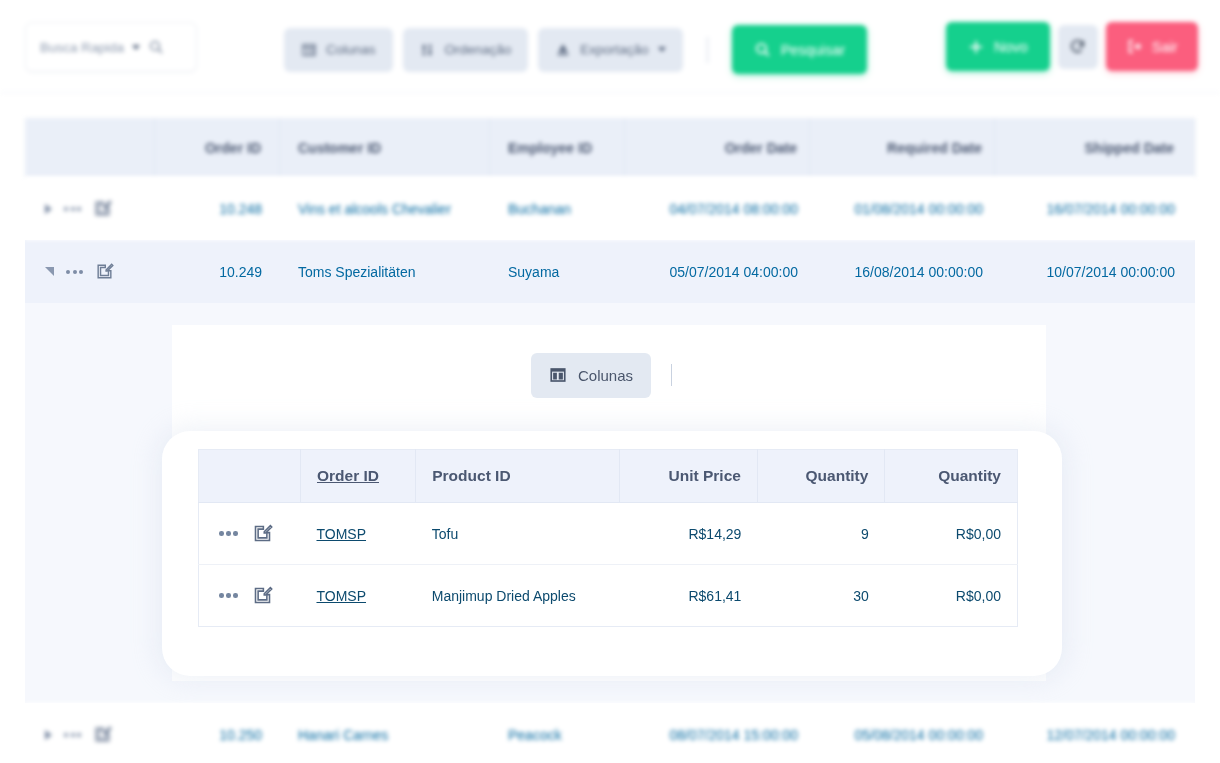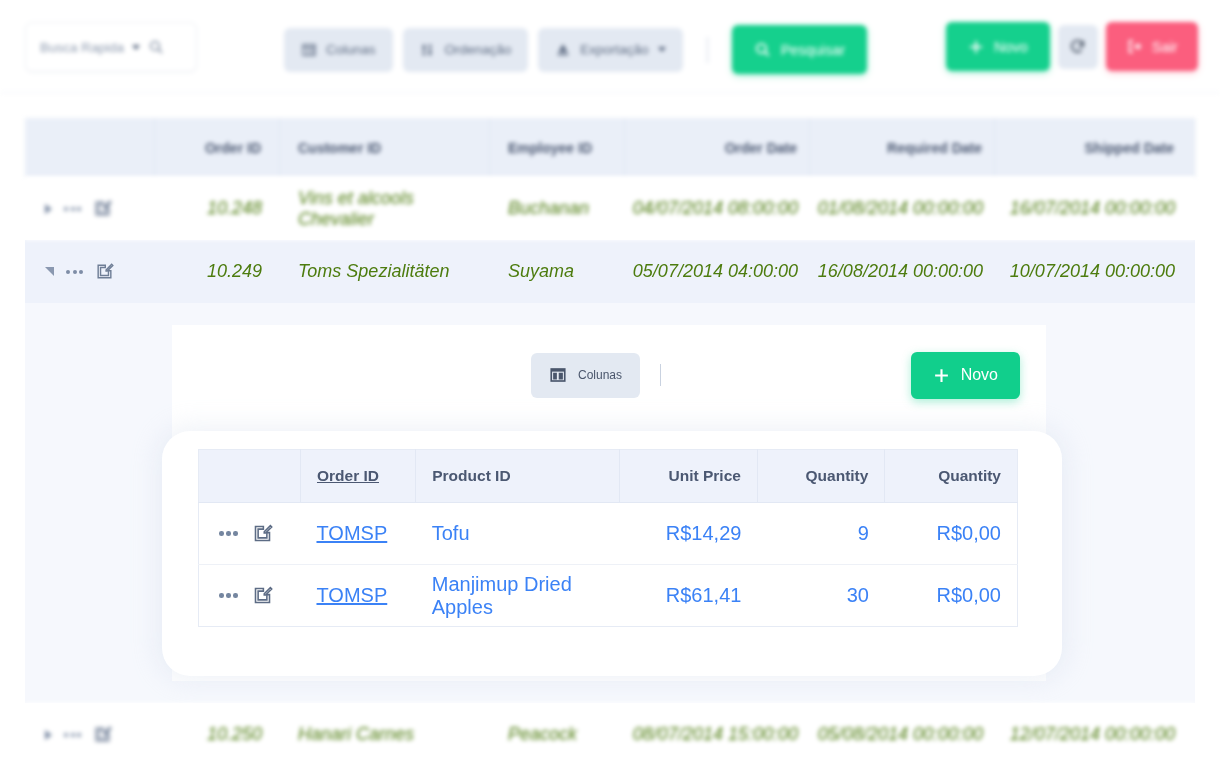--- a/index.html
+++ b/index.html
@@ -155,25 +155,24 @@
 
   .grow {
     display: flex;
     height: 63px;
     align-items: center;
   }
   .grow.alt { background: #eef2fb; }
   .grow.plain { background: #ffffff; }
   .grow.blurred { filter: blur(2.0px); }
   .grow .gcell {
-    font-size: 18px;
-    color: #4d7c0f;
-    display: flex;
-    align-items: center;
-    font-style: italic;
+    font-size: 14px;
+    color: #0369a1;
+    display: flex;
+    align-items: center;
   }
 
   
   .c-act  { width: 130px; padding-left: 20px; }
   .c-ord  { width: 125px; justify-content: flex-end; padding-right: 18px; }
   .c-cus  { width: 210px; padding-left: 18px; }
   .c-emp  { width: 135px; padding-left: 18px; }
   .c-odt  { width: 185px; justify-content: flex-end; padding-right: 12px; }
   .c-rdt  { width: 185px; justify-content: flex-end; padding-right: 12px; }
   .c-sdt  { width: 200px; justify-content: flex-end; padding-right: 20px; }
@@ -229,21 +228,21 @@
   }
   .it-colbtn {
     height: 45px;
     background: #e3e9f2;
     border: none;
     border-radius: 6px;
     display: flex;
     align-items: center;
     gap: 11px;
     padding: 0 18px;
-    font-size: 12px;
+    font-size: 15px;
     color: #4a566c;
     font-family: "Liberation Sans", sans-serif;
     cursor: pointer;
   }
   .it-sep {
     width: 1px; height: 22px;
     background: #c9d2e0;
     margin-left: 20px;
   }
   .it-novo {
@@ -288,22 +287,22 @@
     font-weight: bold;
     color: #4b5872;
     height: 53px;
     padding: 0 16px;
     text-align: left;
     border-right: 1px solid #e2e8f4;
     border-bottom: 1px solid #e2e8f4;
   }
   .inner-table th:last-child { border-right: none; }
   .inner-table td {
-    font-size: 20px;
-    color: #3b82f6;
+    font-size: 14px;
+    color: #0c4a6e;
     height: 62px;
     padding: 0 16px;
     border-bottom: 1px solid #eef1f7;
     background: #ffffff;
   }
   .inner-table tr:last-child td { border-bottom: none; }
   .ic-act { width: 100px; }
   .ic-ord { width: 113px; text-decoration: underline; }
   .ic-pro { width: 200px; }
   .ic-pri { width: 135px; text-align: right !important; }
@@ -459,26 +458,20 @@
               <rect x="3" y="4" width="18" height="16" fill="none" stroke="currentColor" stroke-width="2.2"></rect>
               <rect x="5.5" y="9" width="5" height="9"></rect>
               <rect x="13" y="9" width="5.5" height="9"></rect>
               <rect x="3" y="4" width="18" height="3.5"></rect>
             </svg>
             <span>Colunas</span>
           </button>
           <span class="it-sep"></span>
         </div>
 
-        <button class="it-novo">
-          <svg width="17" height="17" viewBox="0 0 24 24" fill="currentColor">
-            <path d="M10.5 3h3v7.5H21v3h-7.5V21h-3v-7.5H3v-3h7.5z"></path>
-          </svg>
-          <span>Novo</span>
-        </button>
       </div>
 
       <div class="soft-plate"></div>
 
       <table class="inner-table">
         <thead>
           <tr>
             <th class="ic-act"></th>
             <th class="ic-ord">Order ID</th>
             <th class="ic-pro">Product ID</th>

